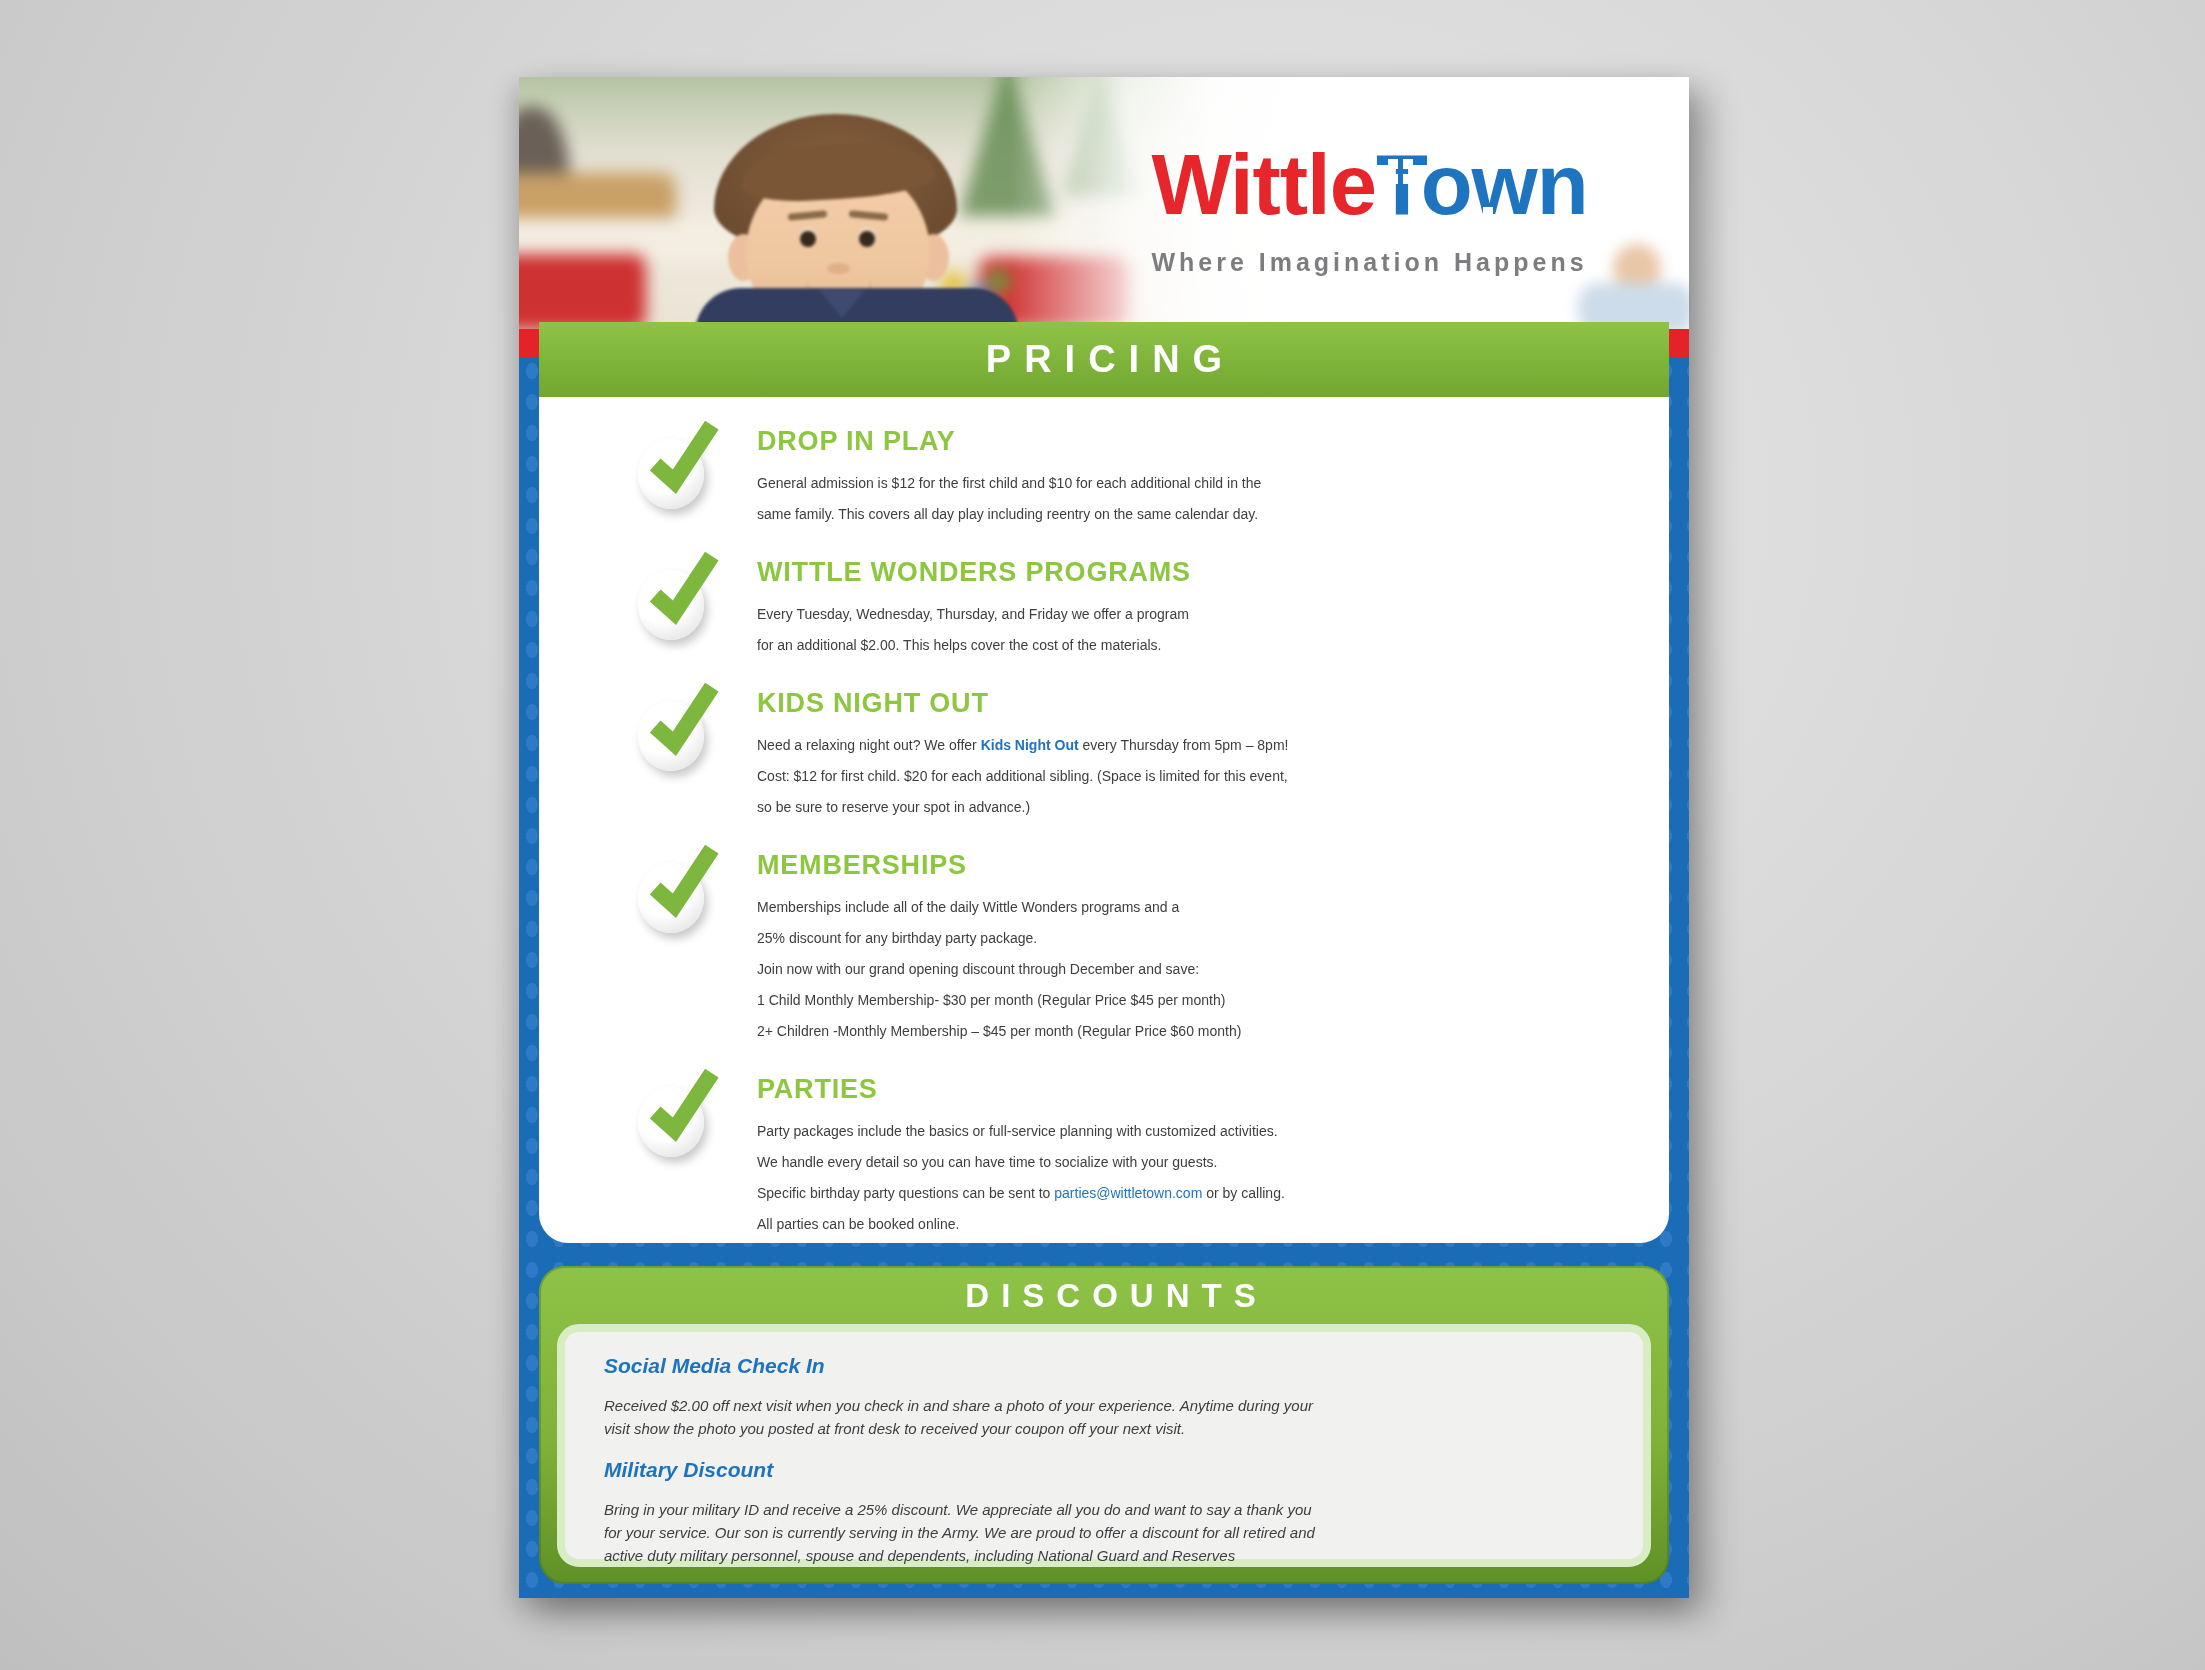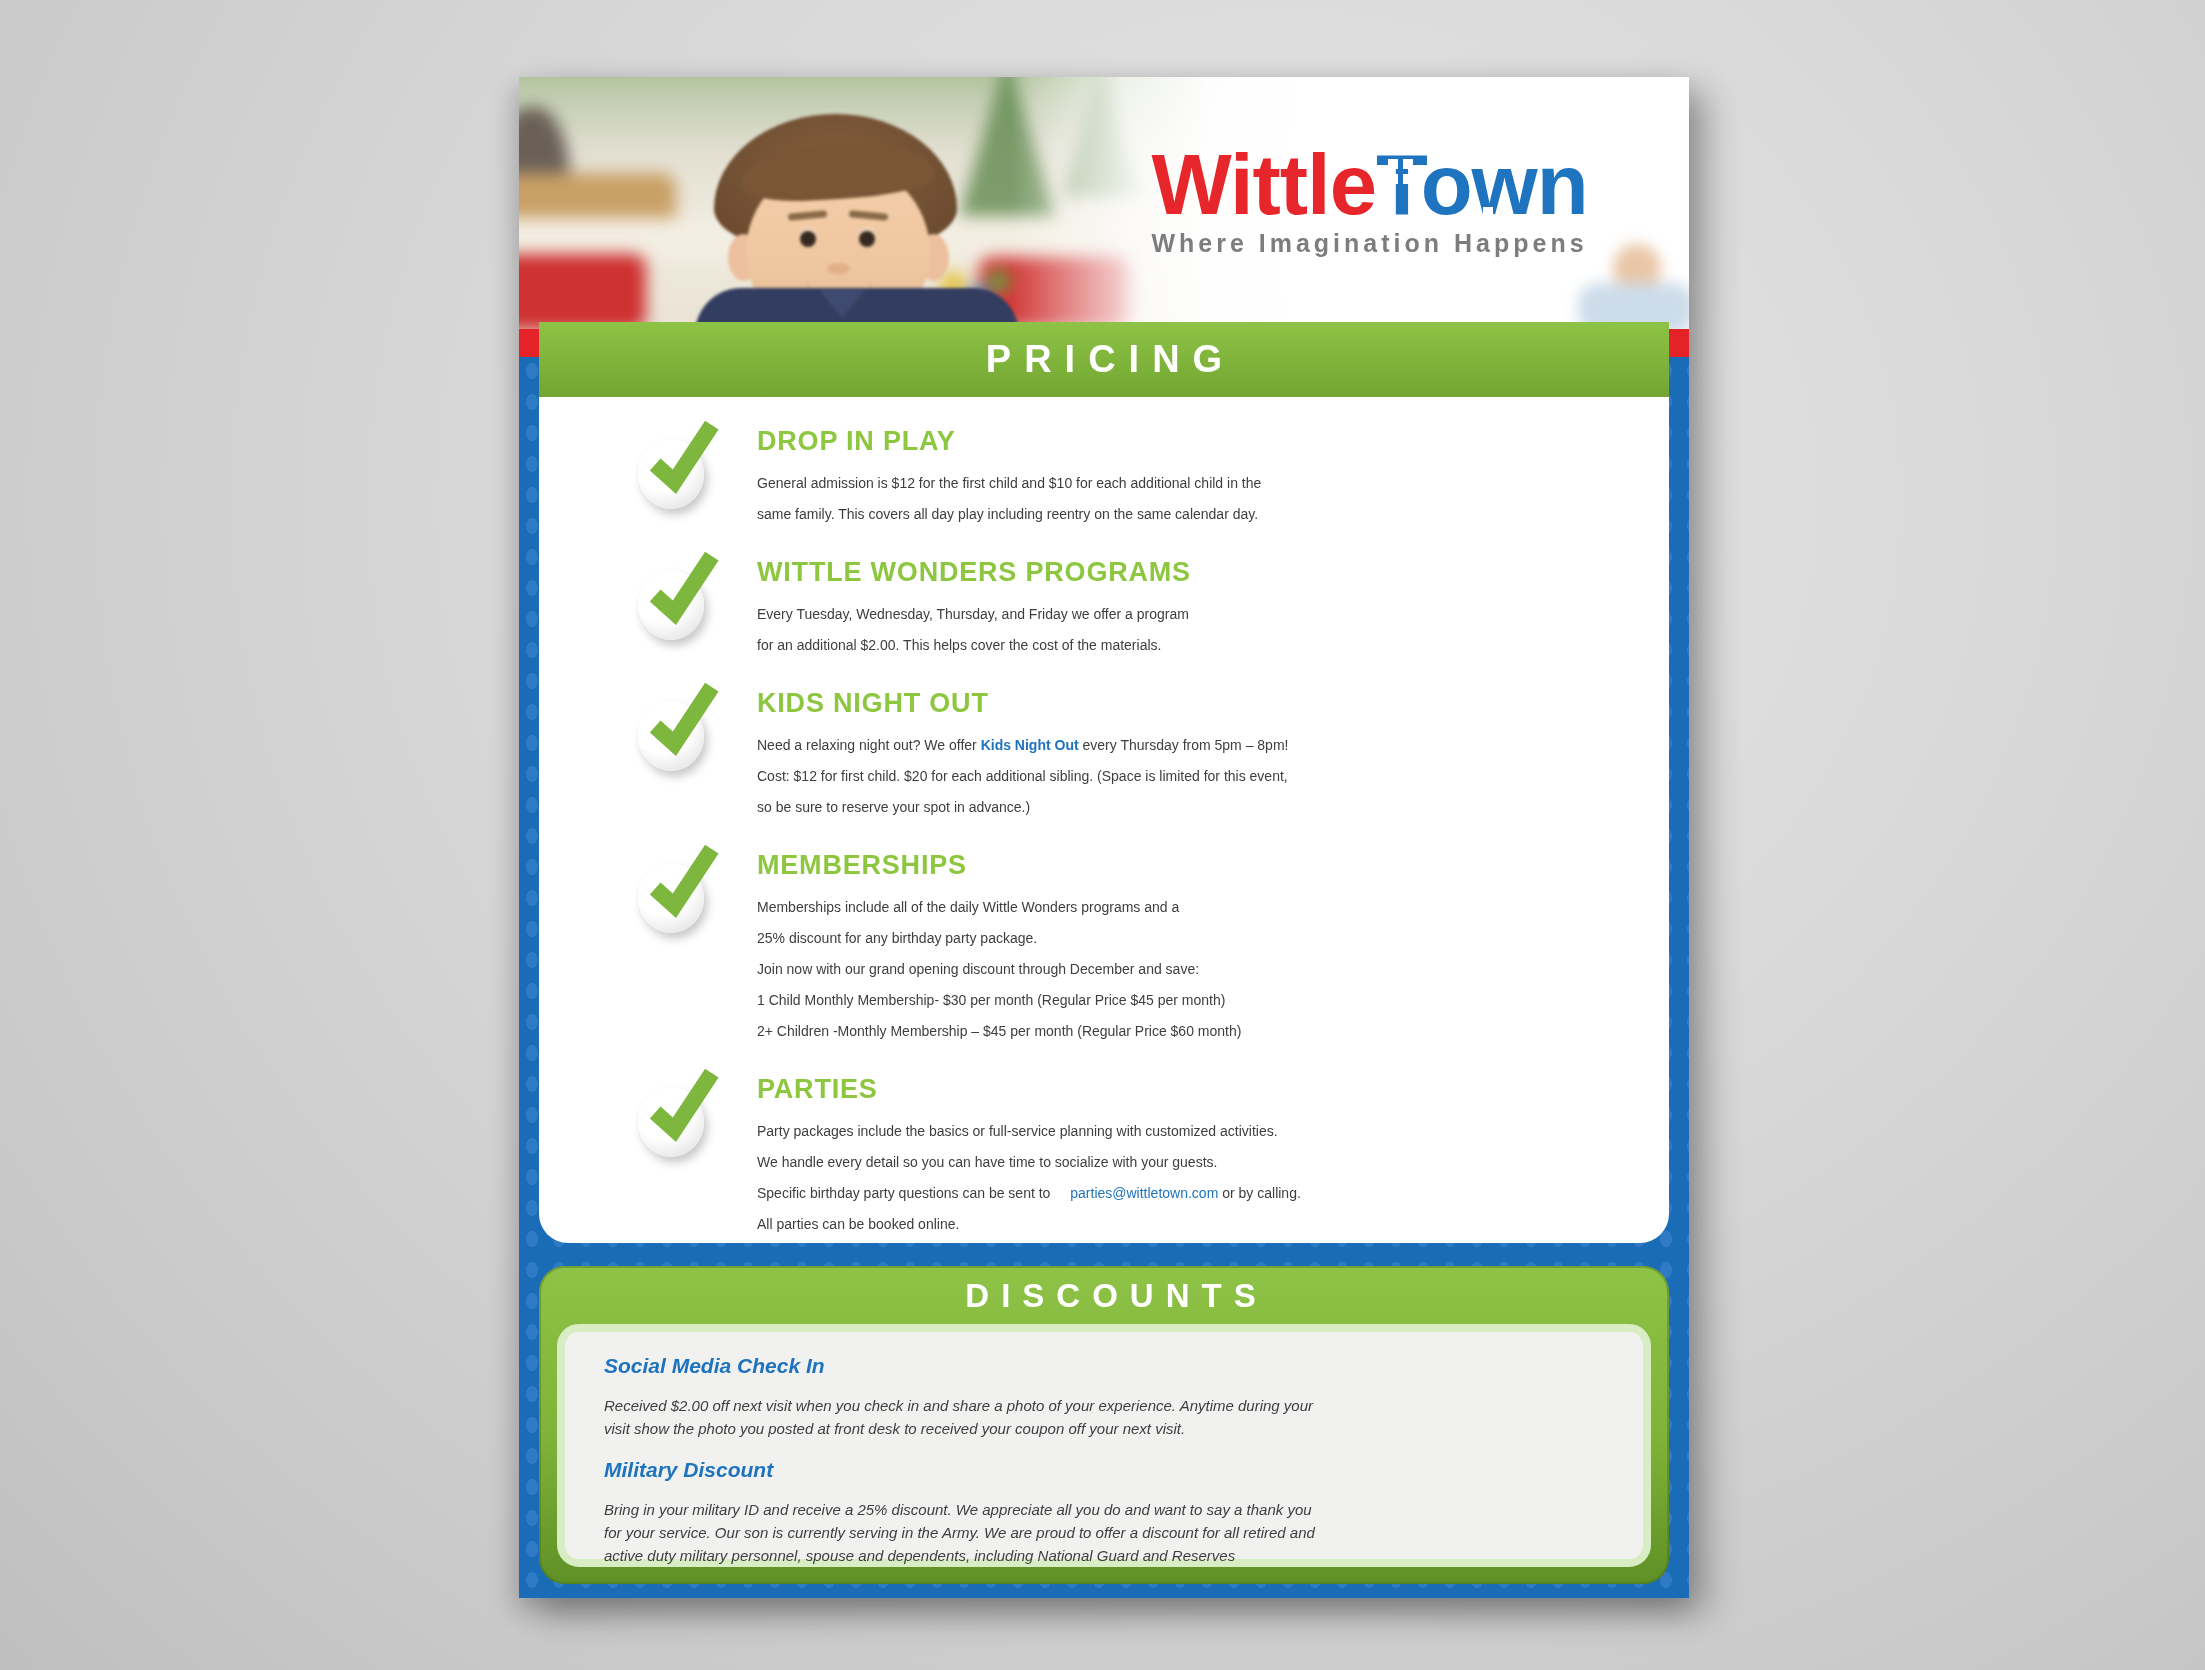--- a/index.html
+++ b/index.html
@@ -61,40 +61,40 @@
   .kid2-head { position:absolute; right:33px; top:0; width:48px; height:48px; background:#e9c6a6; border-radius:50%; }
   .kid2-body { position:absolute; right:0; top:39px; width:116px; height:51px; background:#cddcea; border-radius:20px; }
   
   .logo { position:absolute; left:534px; top:65px; width:633px; text-align:center; z-index:6; }
   .logo-main { font-size:85px; font-weight:800; line-height:1; letter-spacing:-1px; white-space:nowrap; }
   .logo-wittle { color:var(--logo_red); }
   .logo-town { color:var(--logo_blue); position:relative; display:inline-block; }
   .win { position:absolute; display:grid; grid-template-columns:1fr 1fr; gap:4.6px; width:26px; }
   .win i { width:10px; height:10px; background:#fff; display:block; }
   .win-t { left:12px; top:17px; } .win-w { left:107px; top:65px; }
-  .logo-tagline { font-size:25px; font-weight:700; color:var(--tagline_gray); letter-spacing:4px; margin-top:2px; white-space:nowrap; }
+  .logo-tagline { font-size:25px; font-weight:700; color:var(--tagline_gray); letter-spacing:4px; margin-top:21px; white-space:nowrap; }
   
   .red-stripe { position:absolute; left:0; top:252px; width:100%; height:28px; background:var(--red); }
   .banner { position:absolute; left:20px; right:20px; top:245px; height:75px; z-index:7;
     background:linear-gradient(180deg, var(--banner_green_light), var(--banner_green_dark));
     display:flex; align-items:center; justify-content:center; }
   .banner-text { font-size:38px; font-weight:700; color:#ffffff; letter-spacing:13px; text-indent:13px; }
   .card { position:absolute; left:20px; right:20px; top:272px; height:894px; background:#ffffff;
     border-radius:0 0 29px 29px; padding-top:77px; z-index:5; overflow:hidden; }
   .section { display:flex; margin-bottom:27px; padding:0 71px 0 92px; }
   .check { width:126px; flex:none; position:relative; }
   .check-circle { position:absolute; left:7px; top:13px; width:66px; height:70px; border-radius:50%;
     background:radial-gradient(circle at 36% 30%, #ffffff 48%, #e9e9e9 78%, #d7d7d7 100%);
     box-shadow:3.5px 5.6px 10px rgba(0,0,0,.22); }
   .check-svg { position:absolute; left:10px; top:-11px; width:83px; height:90px; }
   .sec-h { font-size:27px; font-weight:800; letter-spacing:0.8px; color:var(--accent_green); margin:0 0 11px; }
   .sec-p { font-size:14px; line-height:31px; color:var(--text); margin:0; font-weight:400; }
   .sec-body { flex:1; }
   .accent-bold { color:var(--accent_blue); font-weight:700; }
-  .link { color:var(--accent_blue);margin-left:16px; }
+  .link { color:var(--accent_blue); }
   
   .discounts { position:absolute; left:20px; right:20px; top:1189px; height:318px; border-radius:26px;
     background:linear-gradient(180deg, var(--banner_green_light) 0%, #7fb238 55%, var(--deep_green) 100%);
     box-shadow: inset 0 0 0 2px rgba(66,106,22,.38); z-index:5; }
   .disc-banner { height:59px; display:flex; align-items:center; justify-content:center;padding-left:13px; }
   .disc-banner-text { font-size:33px; font-weight:700; color:#ffffff; letter-spacing:12px; text-indent:12px; }
   .disc-inner { position:absolute; left:18px; right:18px; top:58px; bottom:17px;
     background:var(--panel_gray); border:8.6px solid var(--pale_green); border-radius:22px;
     padding:22px 51px 0 39px;font-style:italic; }
   .disc-h { font-size:21px; font-weight:700; color:var(--accent_blue); margin:0 0 8px; }

